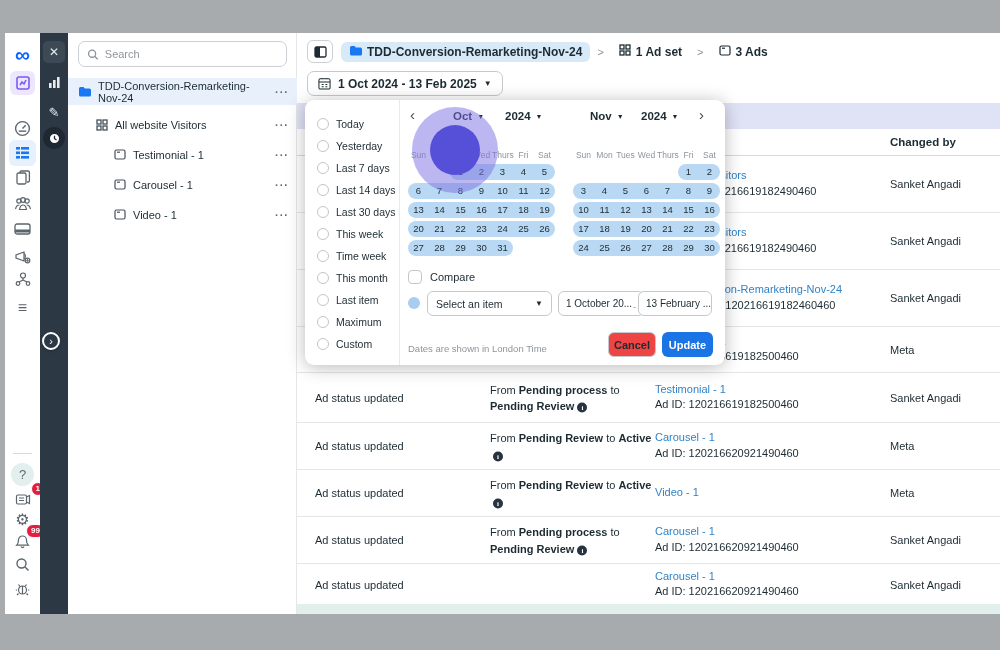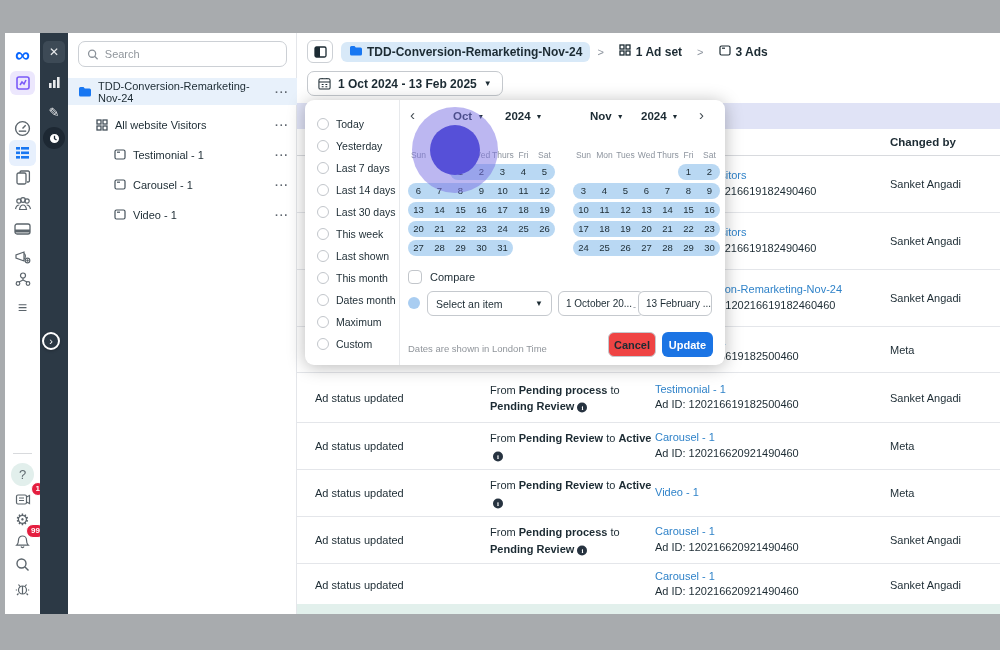--- a/index.html
+++ b/index.html
@@ -433,29 +433,29 @@
         <div class="preset">
           <span class="radio"></span>
           <span>Last 30 days</span>
         </div>
         <div class="preset">
           <span class="radio"></span>
           <span>This week</span>
         </div>
         <div class="preset">
           <span class="radio"></span>
-          <span>Last shown</span>
+          <span>Time week</span>
         </div>
         <div class="preset">
           <span class="radio"></span>
           <span>This month</span>
         </div>
         <div class="preset">
           <span class="radio"></span>
-          <span>Dates month</span>
+          <span>Last item</span>
         </div>
         <div class="preset">
           <span class="radio"></span>
           <span>Maximum</span>
         </div>
         <div class="preset">
           <span class="radio"></span>
           <span>Custom</span>
         </div>
       </div>

